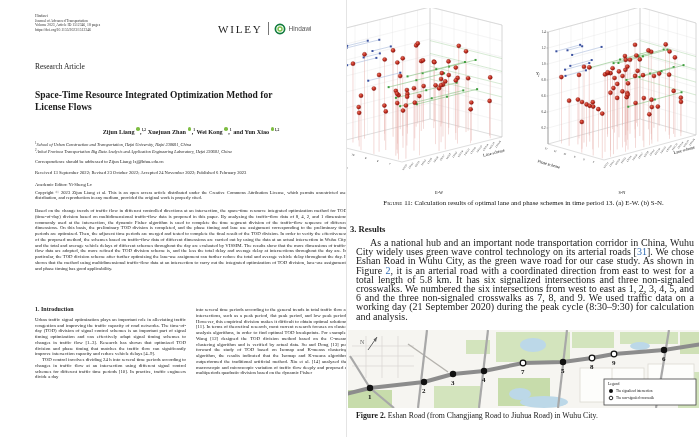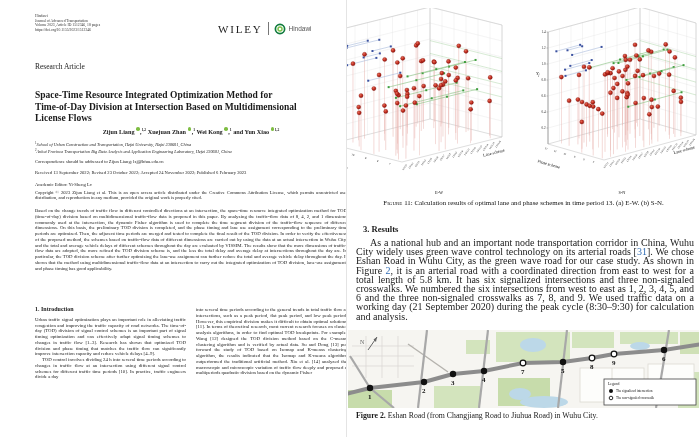--- a/index.html
+++ b/index.html
@@ -30,21 +30,21 @@
   .ihead{font-size:6px;font-weight:bold;margin:0 0 4px 0;}
   .col p{margin:0;}
   .col p.ind{text-indent:7px;}
   
   #page2{left:346px;top:0;width:353px;height:437px;background:#fff;border-left:1px solid #e4e4e4;}
   .figsvg{display:block;}
   #fig11a{left:0;top:8px;}
   #fig11b{left:177px;top:8px;}
   .fig11cap{left:6px;top:199px;width:341px;text-align:center;font-size:6.9px;color:#111;}
   .sc{font-variant:small-caps;}
-  .reshead{left:16px;top:224px;font-size:8.6px;font-weight:bold;}
+  .reshead{left:3px;top:224px;font-size:8.6px;font-weight:bold;}
   .respara{left:9px;top:238px;width:338px;font-size:10px;line-height:9.2px;text-align:justify;text-indent:14px;}
   .ref{color:#2f6bb3;}
   #mapsvg{left:1px;top:330px;}
   .fig2cap{left:9px;top:411px;font-size:7.8px;}
   svg text{font-family:"Liberation Serif",serif;}
 </style>
 </head>
 <body>
 
 <div id="shot">
@@ -64,21 +64,20 @@
         <circle cx="6" cy="6" r="4.6" fill="none" stroke="#0f7a3d" stroke-width="1.7"></circle>
         <circle cx="6" cy="6" r="2" fill="none" stroke="#7cc24a" stroke-width="1.5"></circle>
       </svg>
       <span class="hindawi-txt">Hindawi</span>
     </div>
 
     <div class="abs rart">Research Article</div>
 
     <div class="abs title">
       <div>Space-Time Resource Integrated Optimization Method for</div>
-      <div>Time-of-Day Division at Intersection Based on Multidimensional</div>
       <div>License Flows</div>
     </div>
 
     <div class="abs authors"><span>Zijun Liang</span><span class="orcid"></span>,<sup>1,2</sup> <span>Xuejuan Zhan</span><span class="orcid"></span>,<sup>1</sup> <span>Wei Kong</span><span class="orcid"></span>,<sup>1</sup> and <span>Yun Xiao</span><span class="orcid"></span><sup>1,2</sup></div>
 
     <div class="abs affs">
         <div><sup>1</sup>School of Urban Construction and Transportation, Hefei University, Hefei 230601, China</div>
         <div><sup>2</sup>Anhui Province Transportation Big Data Analysis and Application Engineering Laboratory, Hefei 230601, China</div>
       </div>
 

